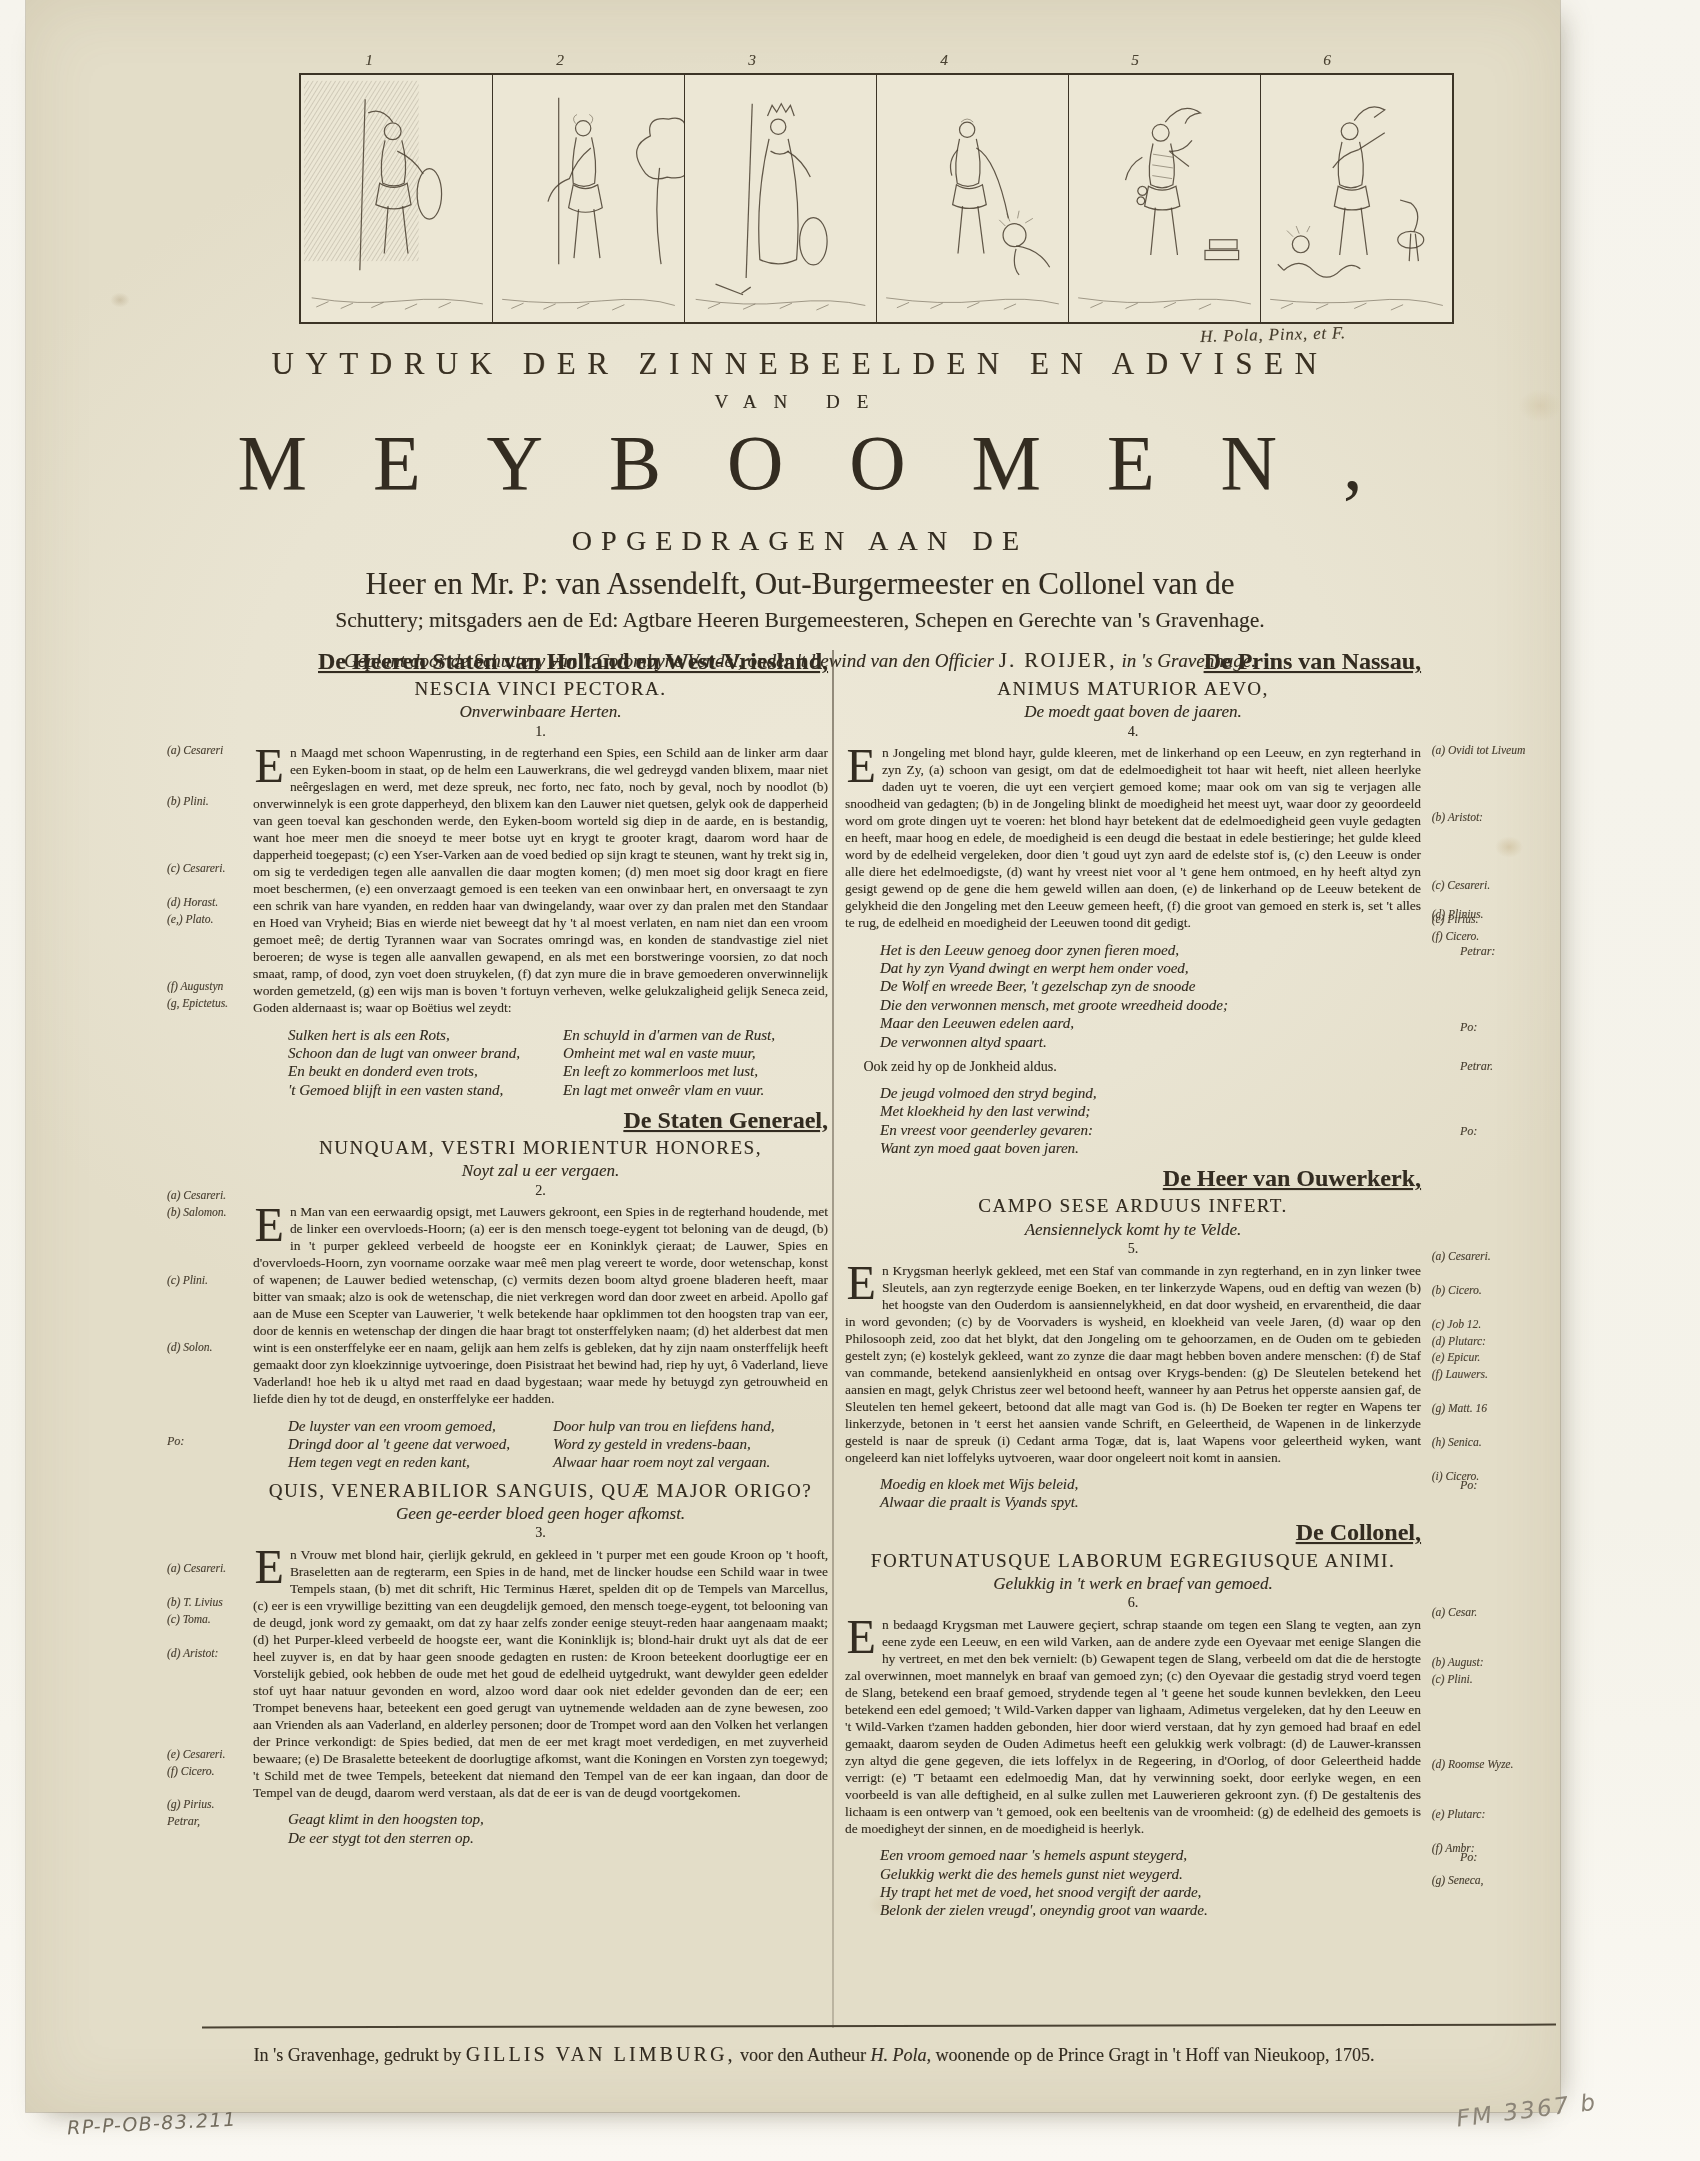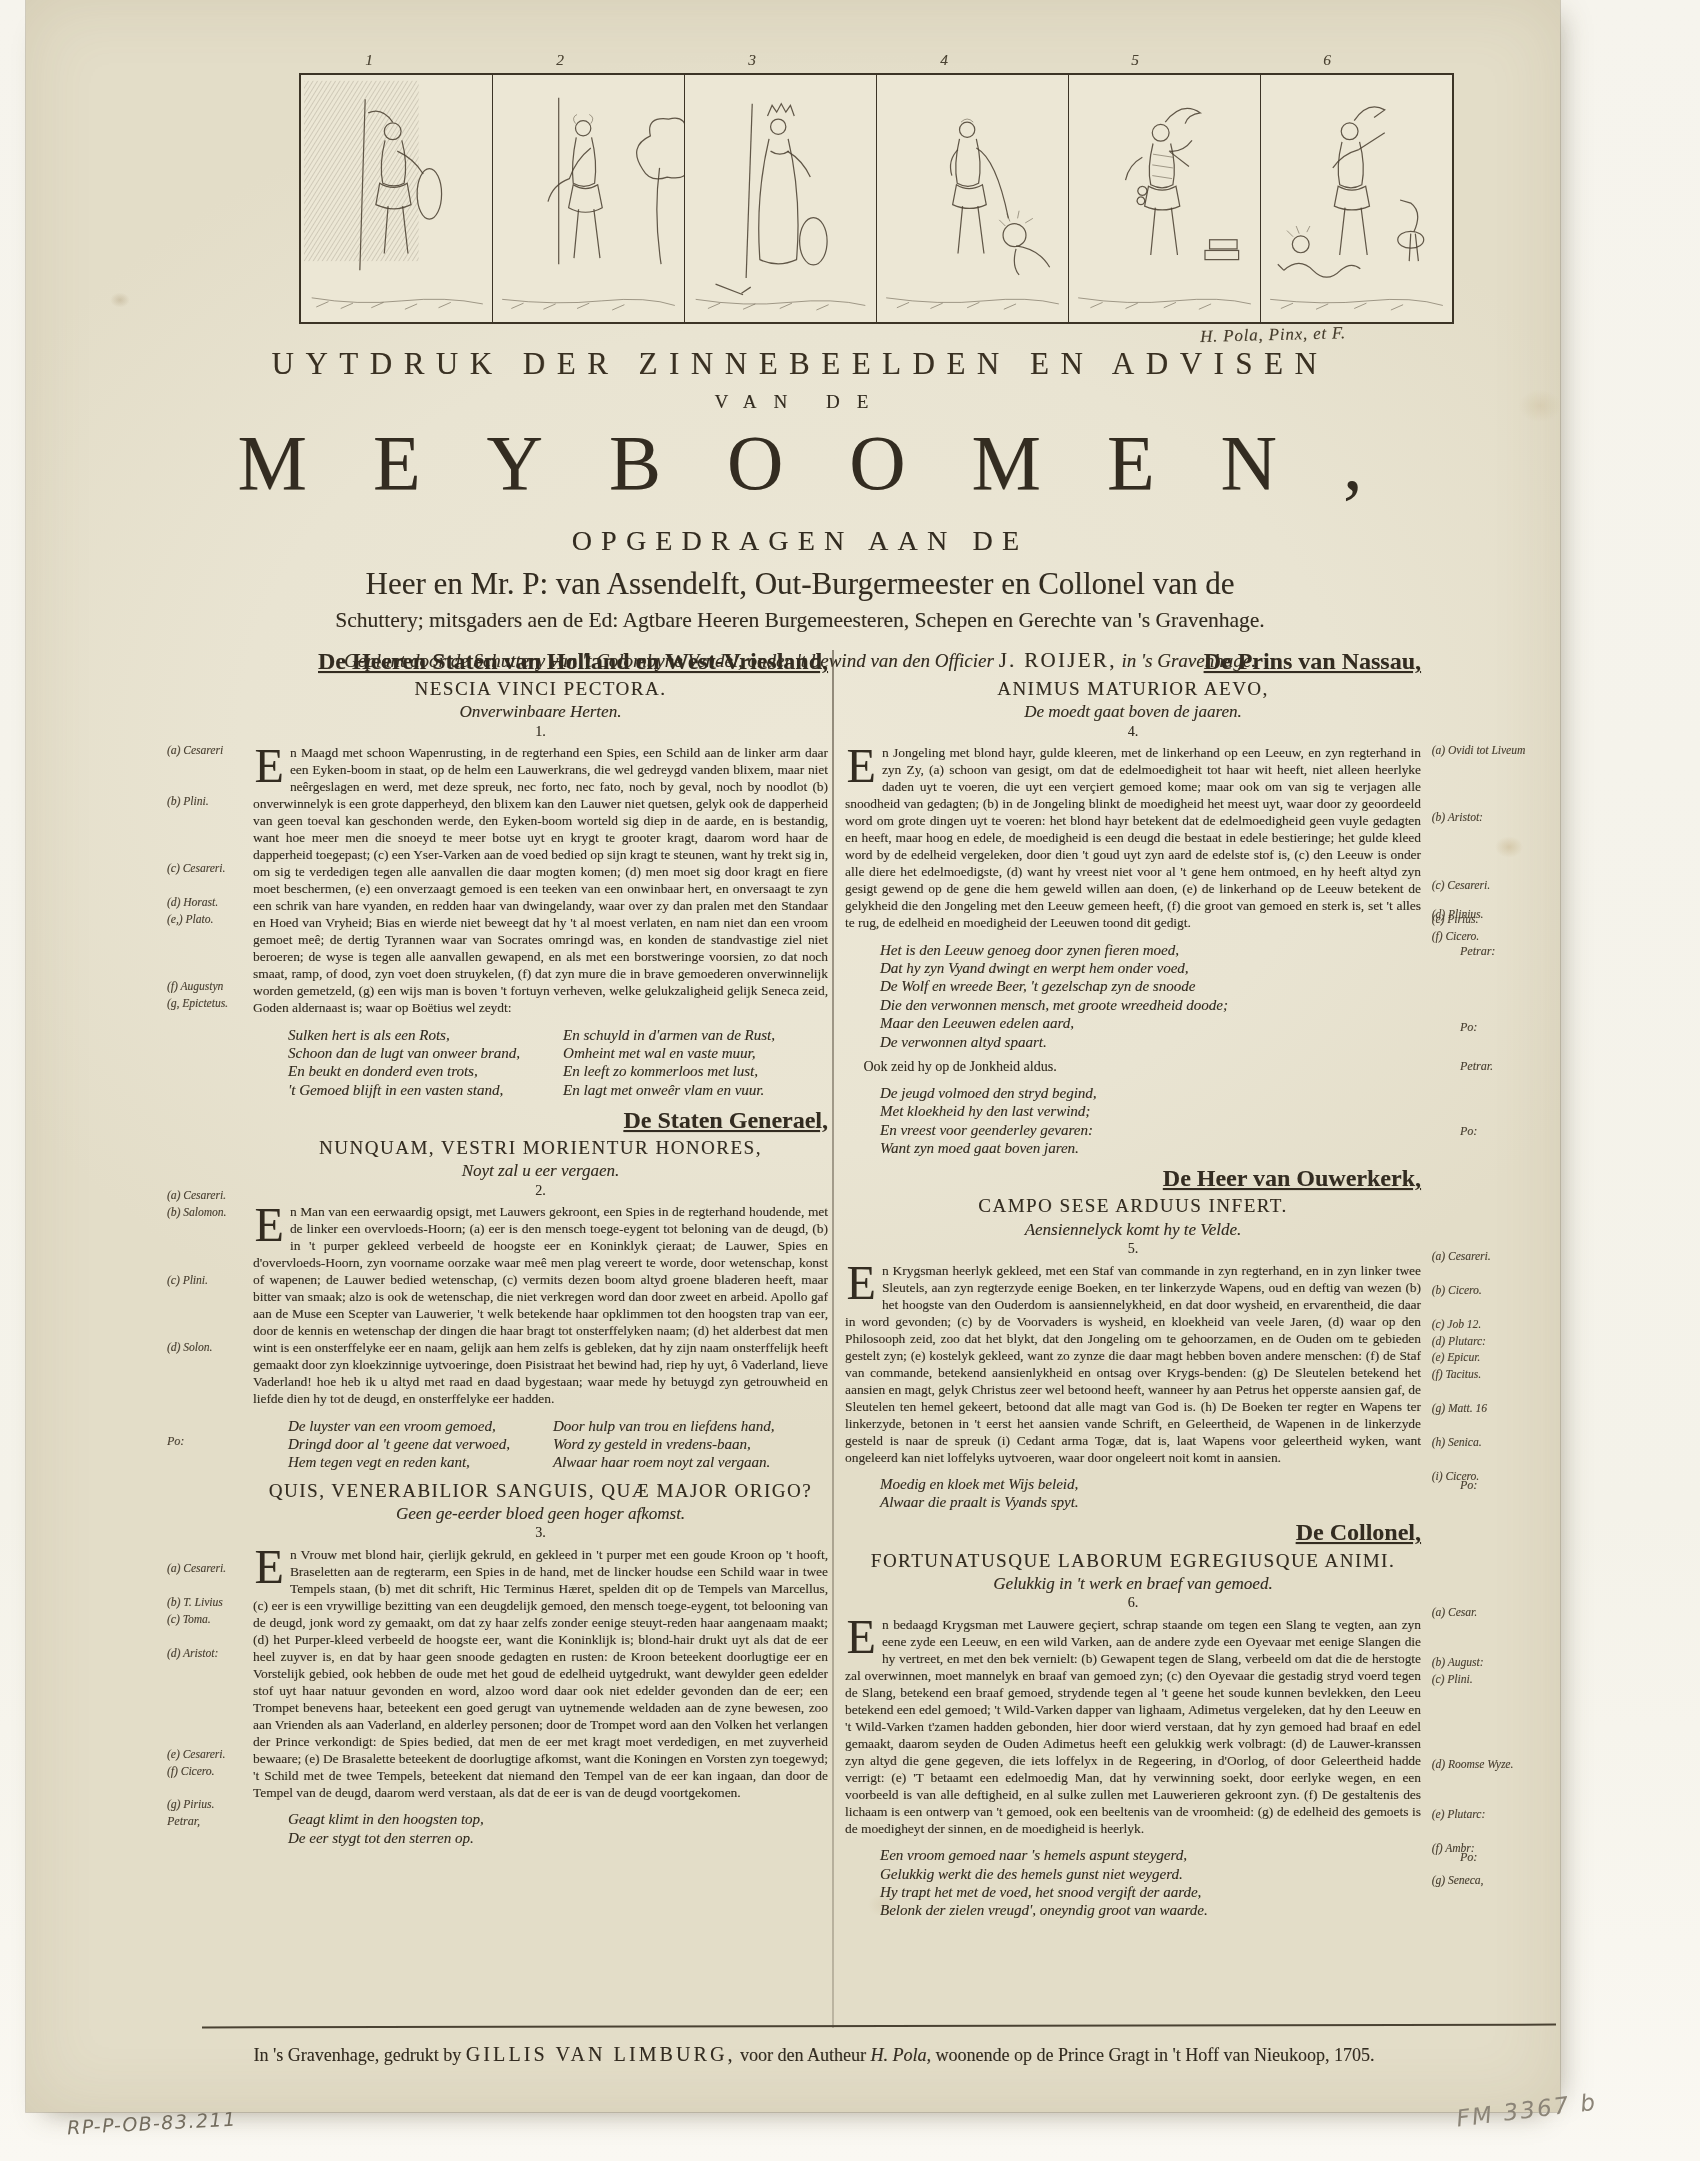--- a/index.html
+++ b/index.html
@@ -312,21 +312,21 @@
           <div>Want zyn moed gaat boven jaren.</div>
         </div>
       </div>
 
       <div class="section right-notes">
         <div class="mnote" style="top:84px">(a) Cesareri.</div>
         <div class="mnote" style="top:118px">(b) Cicero.</div>
         <div class="mnote" style="top:152px">(c) Job 12.</div>
         <div class="mnote" style="top:169px">(d) Plutarc:</div>
         <div class="mnote" style="top:185px">(e) Epicur.</div>
-        <div class="mnote" style="top:202px">(f) Tacitus.</div>
+        <div class="mnote" style="top:202px">(f) Lauwers.</div>
         <div class="mnote" style="top:236px">(g) Matt. 16</div>
         <div class="mnote" style="top:270px">(h) Senica.</div>
         <div class="mnote" style="top:304px">(i) Cicero.</div>
         <h2 class="sec-heading">De Heer van Ouwerkerk,</h2>
         <div class="sec-motto">CAMPO SESE ARDUUS INFERT.</div>
         <div class="sec-trans">Aensiennelyck komt hy te Velde.</div>
         <div class="sec-num">5.</div>
         <p class="sec-body">En Krygsman heerlyk gekleed, met een Staf van commande in zyn regterhand, en in zyn linker twee Sleutels, aan zyn regterzyde eenige Boeken, en ter linkerzyde Wapens, oud en deftig van wezen (b) het hoogste van den Ouderdom is aansiennelykheid, en dat door wysheid, en ervarentheid, die daar in word gevonden; (c) by de Voorvaders is wysheid, en kloekheid van veele Jaren, (d) waar op den Philosooph zeid, zoo dat het blykt, dat den Jongeling om te gehoorzamen, en de Ouden om te gebieden gestelt zyn; (e) kostelyk gekleed, want zo zynze die daar magt hebben boven andere menschen: (f) de Staf van commande, betekend aansienlykheid en ontsag over Krygs-benden: (g) De Sleutelen betekend het aansien en magt, gelyk Christus zeer wel betoond heeft, wanneer hy aan Petrus het opperste aansien gaf, de Sleutelen ten hemel gekeert, betoond dat alle magt van God is. (h) De Boeken ter regter en Wapens ter linkerzyde, betonen in 't eerst het aansien vande Schrift, en Geleertheid, de Wapenen in de linkerzyde gesteld is naar de spreuk (i) Cedant arma Togæ, dat is, laat Wapens voor geleertheid wyken, want ongeleerd kan niet loffelyks uytvoeren, waar door ongeleert noit komt in aansien.</p>
         <div class="poem">
           <div class="psrc psrc-r" style="top:1.5px">Po:</div>

